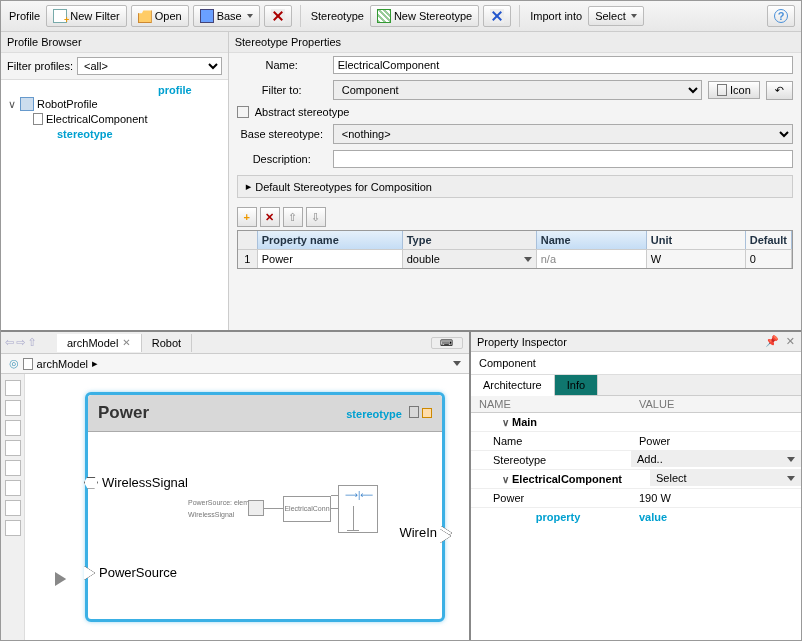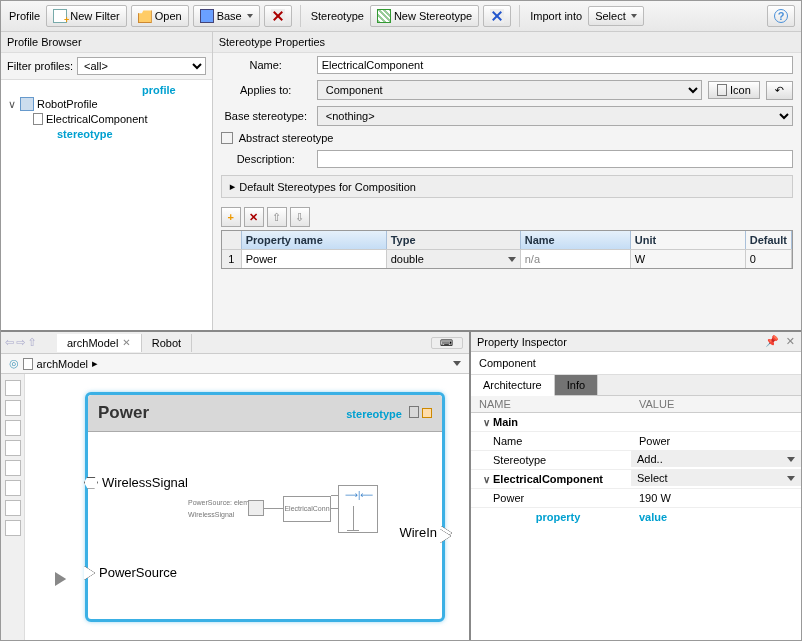--- a/index.html
+++ b/index.html
@@ -41,21 +41,21 @@
   .sbtn { padding:2px 8px; border:1px solid #aaa; background:linear-gradient(#fff,#e0e0e0); display:inline-flex; align-items:center; gap:3px; cursor:pointer;}
   .cbox { width:12px; height:12px; border:1px solid #888;}
   .collap { padding:4px 8px; background:#eee; border:1px solid #ccc; margin:4px 8px; display:flex; align-items:center; gap:4px;}
   .gridbar { display:flex; gap:3px; padding:5px 8px 3px;}
   .gbtn { width:20px; height:20px; border:1px solid #aaa; background:linear-gradient(#fff,#e5e5e5); display:flex; align-items:center; justify-content:center; cursor:pointer;}
   .grid { margin:0 8px; border:1px solid #999;}
   .grid-h { display:flex; background:linear-gradient(#e5f0fa,#c5ddf5);}
   .grid-h div { padding:3px 4px; border-right:1px solid #a9c0da; font-weight:bold; color:#234;}
   .grid-r { display:flex; background:#fff;}
   .grid-r div { padding:3px 4px; border-right:1px solid #ccc; border-top:1px solid #ccc;}
-  .c-n{width:20px; text-align:center; background:#eee;} .c-pn{width:145px;} .c-t{width:134px;background:#eee;} .c-nm{width:110px;} .c-u{width:115px;background:#f6f6f6;} .c-d{flex:1;background:#f6f6f6;}
+  .c-n{width:20px; text-align:center; background:#eee;} .c-pn{width:145px;} .c-t{width:134px;background:#eee;} .c-nm{width:110px;} .c-u{width:99px;background:#f6f6f6;} .c-d{flex:1;background:#f6f6f6;}
   .main-bot { display:flex; height:329px; }
   .editor { flex:1; border-right:2px solid #888; display:flex; flex-direction:column; background:#fff;}
   .ed-top { display:flex; align-items:center; background:#eee; border-bottom:1px solid #ccc; height:22px;}
   .ed-tab { padding:3px 10px; border-right:1px solid #ccc; background:#fff; display:flex; align-items:center; gap:4px;}
   .ed-tab.inact { background:#eee;}
   .close-x { color:#888; cursor:pointer; font-size:10px;}
   .ed-bread { display:flex; align-items:center; padding:3px 8px; border-bottom:1px solid #ccc; background:#f6f6f6; gap:4px;}
   .ed-body { flex:1; position:relative; display:flex;}
   .ed-tools { width:24px; background:#f0f0f0; border-right:1px solid #ddd; display:flex; flex-direction:column; align-items:center; gap:4px; padding:6px 0;}
   .ed-tools div { width:16px; height:16px; border:1px solid #bbb; background:#fff; cursor:pointer;}
@@ -65,29 +65,29 @@
   .comp-head .title { font-weight:bold; font-size:17px; color:#333;}
   .port { position:absolute; display:flex; align-items:center; gap:4px; font-size:12px;}
   .hex { width:14px; height:12px; background:#fff; border:1px solid #555; clip-path: polygon(25% 0, 75% 0, 100% 50%, 75% 100%, 25% 100%, 0 50%);}
   .tri { width:0; height:0; border-top:7px solid transparent; border-bottom:7px solid transparent; border-left:11px solid #fff; filter: drop-shadow(0 0 0.5px #333) drop-shadow(0 0 0.5px #333);}
   .inner { position:absolute; left:100px; top:88px; width:180px; height:70px; }
   .inner .small { font-size:7px; color:#777;}
   .inspector { width:330px; background:#fff; display:flex; flex-direction:column;}
   .insp-h { padding:3px 6px; background:#eee; border-bottom:1px solid #ccc; display:flex; justify-content:space-between; align-items:center;}
   .insp-sub { padding:5px 8px; border-bottom:1px solid #ddd;}
   .insp-tabs { display:flex; background:#eee; border-bottom:1px solid #ccc;}
-  .insp-tab { padding:4px 12px; border-right:1px solid #ccc; background:#737373; cursor:pointer;}
+  .insp-tab { padding:4px 12px; border-right:1px solid #ccc; background:#0f766e; cursor:pointer;}
   .insp-tab.act { background:#fff; border-bottom:1px solid #fff; margin-bottom:-1px;}
   .insp-cols { display:flex; background:#f4f4f4; border-bottom:1px solid #ccc; font-size:9px; color:#777;}
   .insp-cols div:first-child { width:160px; padding:2px 8px;}
   .insp-cols div:last-child { flex:1; padding:2px 8px;}
   .insp-row { display:flex; border-bottom:1px solid #eee;}
   .insp-row .k { width:160px; padding:3px 8px 3px 22px;}
   .insp-row .v { flex:1; padding:3px 8px;}
-  .insp-row.cat .k { font-weight:bold; padding-left:12px;}
+  .insp-row.cat .k { font-weight:bold; padding-left:12px;margin-left:19px;}
   .insp-row .dd { background:#eee; display:flex; justify-content:space-between; align-items:center; padding:2px 6px; width:100%;}
   .dcaret { width:0;height:0;border-left:4px solid transparent;border-right:4px solid transparent;border-top:5px solid #555;}
   .exp2 { display:inline-block; width:10px; color:#555; cursor:pointer; font-size:10px;}
   .spacer { flex:1; }
 </style>
 </head>
 <body>
 
 <div class="toolbar">
   <span class="tlabel">Profile</span>
@@ -150,37 +150,37 @@
     </div>
   </div>
 
   <div class="right-props">
     <div class="panel-h">Stereotype Properties</div>
     <div class="form-row">
       <label>Name:</label>
       <input class="tinput" value="ElectricalComponent" style="">
     </div>
     <div class="form-row">
-      <label>Applies to:</label>
+      <label>Filter to:</label>
       <select class="sel"><option>Component</option></select>
       <div class="sbtn">
           <span style="width:10px;height:12px;border:1px solid #777;display:inline-block;"></span>
           <span>Icon</span>
         </div>
       <div class="sbtn">
           <span>↶</span>
         </div>
     </div>
     <div class="form-row">
+      <span class="cbox"></span>
+      <span>Abstract stereotype</span>
+    </div>
+    <div class="form-row">
       <label>Base stereotype:</label>
       <select class="sel"><option>&lt;nothing&gt;</option></select>
-    </div>
-    <div class="form-row">
-      <span class="cbox"></span>
-      <span>Abstract stereotype</span>
     </div>
     <div class="form-row">
       <label>Description:</label>
       <input class="tinput" value="" style="">
     </div>
     <div class="collap">
       <span>▸</span>
       <span>Default Stereotypes for Composition</span>
     </div>
     <div class="gridbar">

